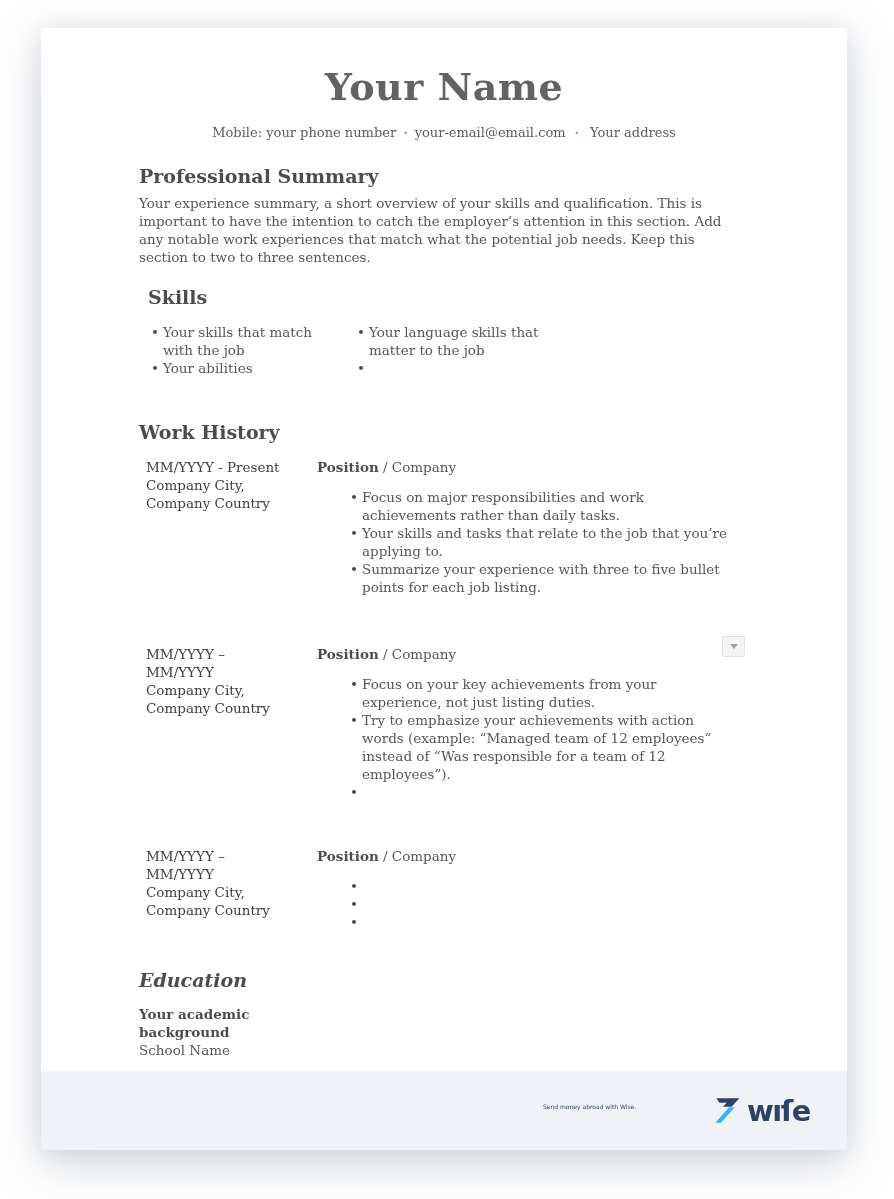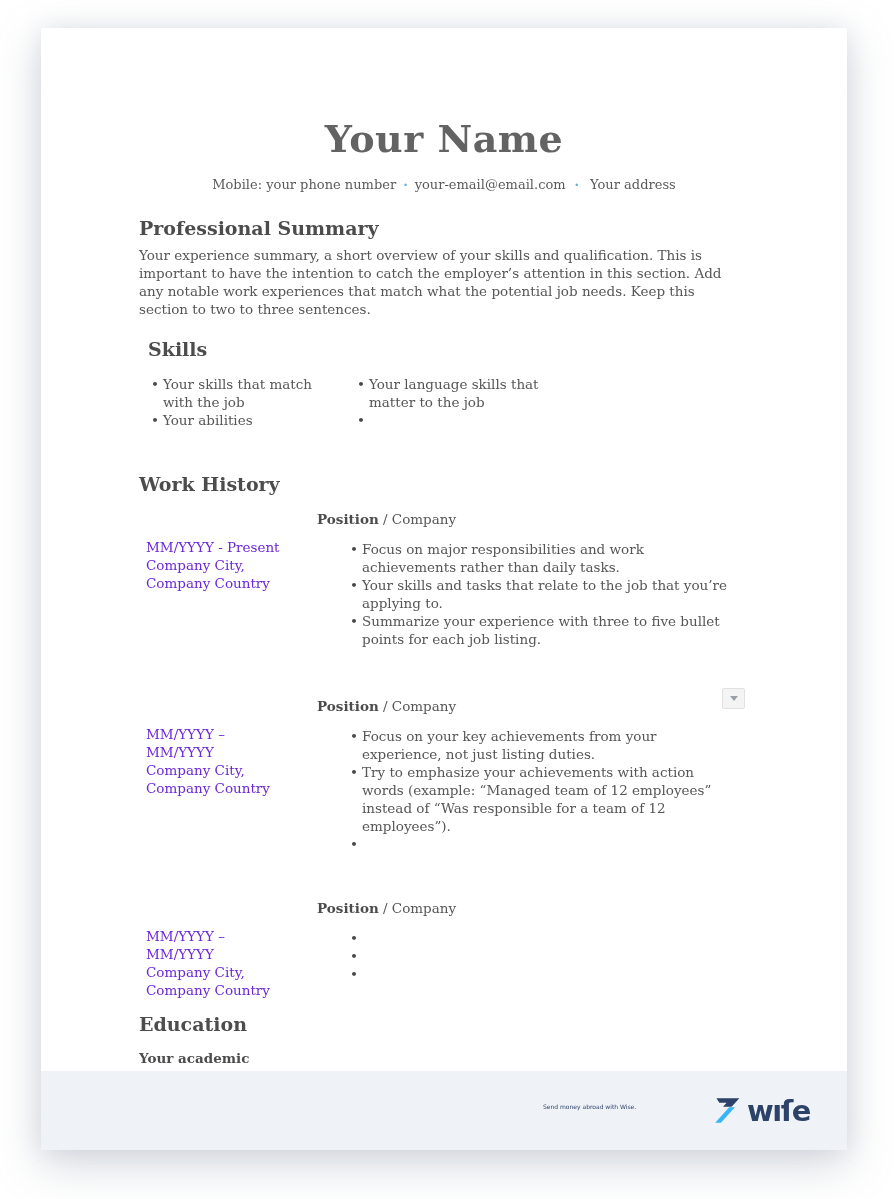--- a/index.html
+++ b/index.html
@@ -14,21 +14,21 @@
   .card {
     position:absolute; left:41px; top:28px;
     width:806px; height:1122px;
     background:#ffffff;
     border-radius:2px;
     box-shadow:0 14px 45px rgba(140,150,165,.38), 0 0 22px rgba(150,160,175,.18);
     display:flex; flex-direction:column;
   }
   .page-main {
     height:1043px;
-    padding-top:88px;
+    padding-top:36px;
     overflow:hidden;
   }
   .page-title {
     margin:0;
     text-align:center;
     font-size:38px;
     line-height:46px;
     font-weight:700;
     letter-spacing:.5px;
     color:#636363;
@@ -78,23 +78,22 @@
     color:#484848;
   }
 
   .h-work { margin-top:34px; }
   .entry { display:grid; grid-template-columns:178px 1fr; position:relative; }
   .entry-1 { margin-top:17px; }
   .entry-2 { margin-top:37px; }
   .entry-3 { margin-top:34px; }
   .e-left {
     padding-left:7px; padding-right:26px;
-    color:#6d28d9;
-    line-height:18px;
-    margin-top:28px;
+    color:#404040;
+    line-height:18px;
   }
   .e-title { line-height:18px; }
   .pos { font-weight:700; color:#4c4c4c; }
   .comp { color:#565656; }
   .e-right ul.blist { margin-left:33px; }
 
   .dropdown {
     position:absolute; left:583px; top:-9px;
     width:23px; height:21px;
     background:#f4f4f4;
@@ -103,21 +102,21 @@
     display:flex; align-items:center; justify-content:center;
     cursor:pointer;
   }
   .caret {
     width:0; height:0;
     border-left:4px solid transparent;
     border-right:4px solid transparent;
     border-top:5px solid #9aa0a6;
   }
 
-  .h-edu { margin-top:16px; }
+  .h-edu { margin-top:28px;font-style:italic; }
   .edu-row { margin-top:16px; }
   .edu-degree { font-weight:700; color:#4c4c4c; line-height:18px; }
   .edu-school { line-height:18px; }
 
   .page-footer {
     height:79px;
     background:#eff2f7;
     position:relative;
   }
   .tagline {

